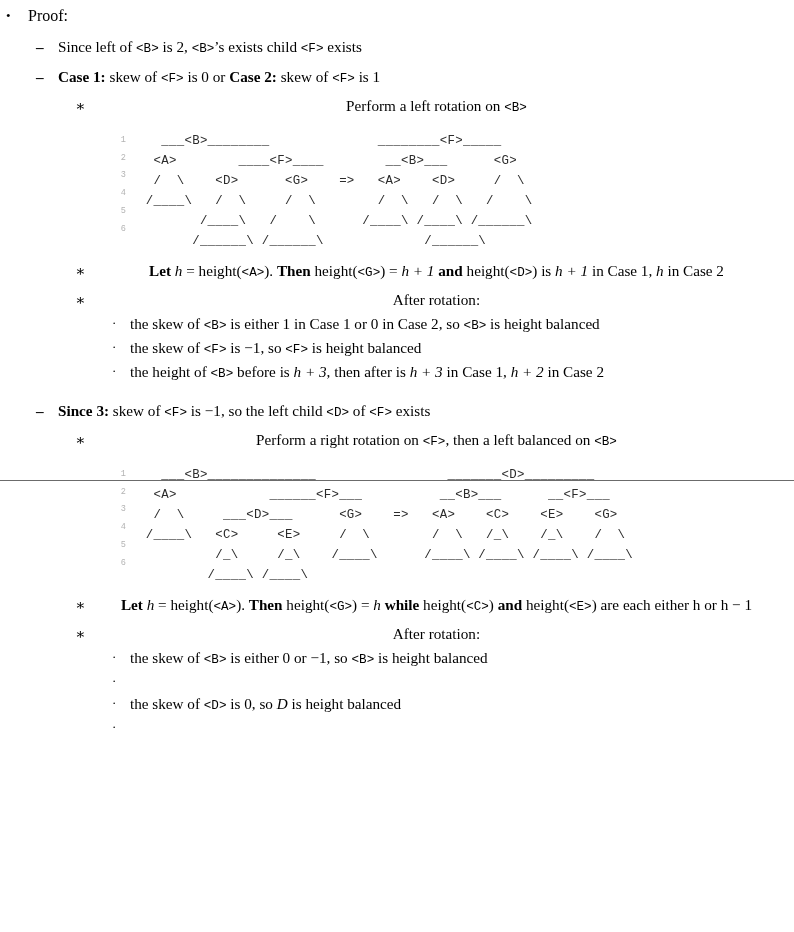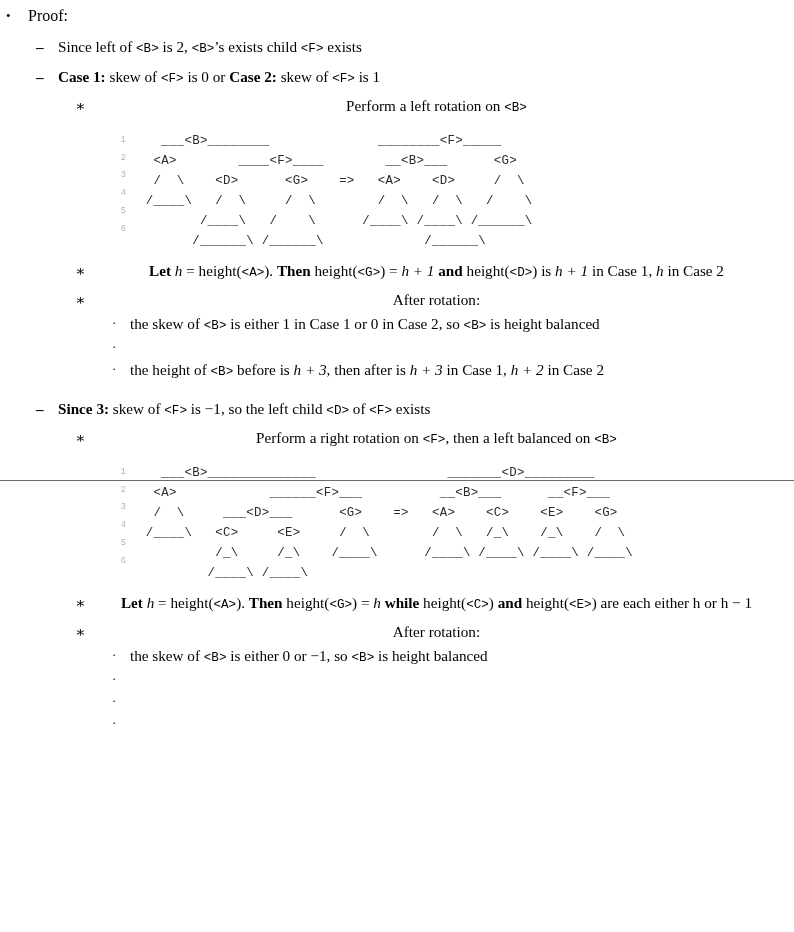--- a/index.html
+++ b/index.html
@@ -163,20 +163,21 @@
     <div class="marker">∗</div>
     <div class="body">After rotation:</div>
   </div>
 
   <div class="item l4">
     <div class="marker">·</div>
     <div class="body"><span>the skew of </span><span class="tt">&lt;B&gt;</span><span> is either </span><span class="num">1</span><span> in Case 1 or </span><span class="num">0</span><span> in Case 2, so </span><span class="tt">&lt;B&gt;</span><span> is height balanced</span></div>
   </div>
   <div class="item l4">
     <div class="marker">·</div>
+    <div class="body"><span>the skew of </span><span class="tt">&lt;F&gt;</span><span> is </span><span class="num">−1</span><span>, so </span><span class="tt">&lt;F&gt;</span><span> is height balanced</span></div>
   </div>
   <div class="item l4">
     <div class="marker">·</div>
     <div class="body"><span>the height of </span><span class="tt">&lt;B&gt;</span><span> before is </span><span class="mi">h + 3</span><span>, then after is </span><span class="mi">h + 3</span><span> in Case 1, </span><span class="mi">h + 2</span><span> in Case 2</span></div>
   </div>
 
   <div class="rule" id="rule-1"></div>
   <div class="spacer-after-rule"></div>
 
   <div class="item l2" style="margin-top:16px;">
@@ -216,18 +217,19 @@
 
   <div class="item l4">
     <div class="marker">·</div>
     <div class="body"><span>the skew of </span><span class="tt">&lt;B&gt;</span><span> is either </span><span class="num">0</span><span> or </span><span class="num">−1</span><span>, so </span><span class="tt">&lt;B&gt;</span><span> is height balanced</span></div>
   </div>
   <div class="item l4">
     <div class="marker">·</div>
   </div>
   <div class="item l4">
     <div class="marker">·</div>
+    <div class="body"><span>the skew of </span><span class="tt">&lt;D&gt;</span><span> is </span><span class="num">0</span><span>, so </span><span class="mi">D</span><span> is height balanced</span></div>
   </div>
   <div class="item l4">
     <div class="marker">·</div>
   </div>
 
 </div>
 
 </body></html>

